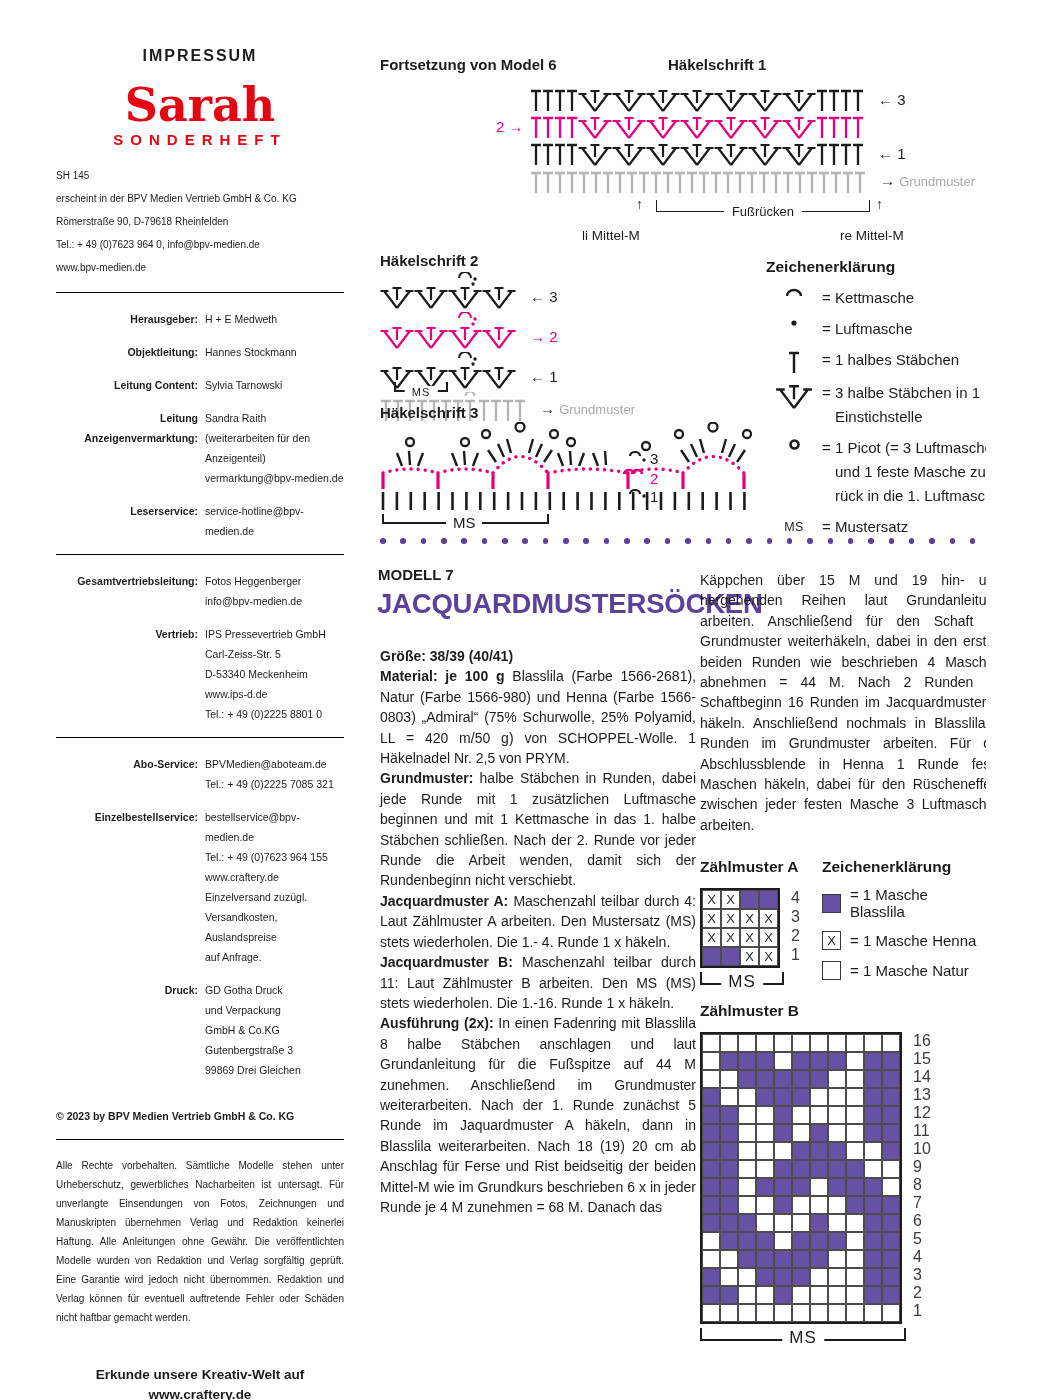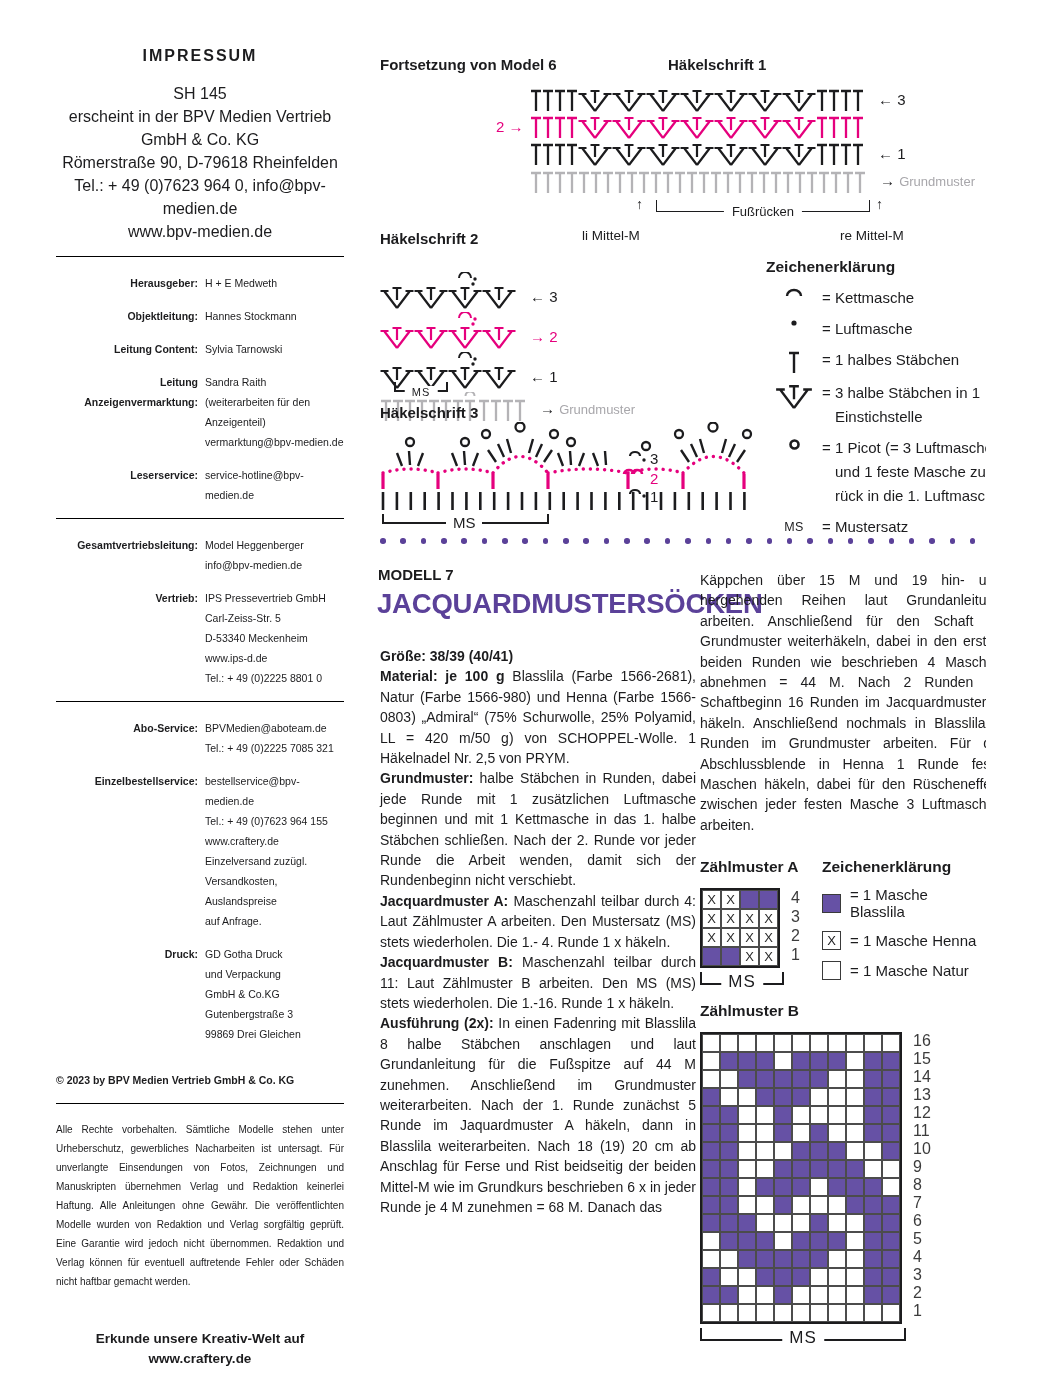--- a/index.html
+++ b/index.html
@@ -4,21 +4,21 @@
 <style>
   html,body{margin:0;padding:0;background:#fff;}
   .page{position:relative;width:986px;height:1400px;background:#fff;overflow:hidden;
         font-family:"Liberation Sans",sans-serif;color:#1c1c1e;}
   
   .left-col{position:absolute;left:56px;top:46px;width:288px;font-size:10.5px;line-height:20px;}
   .imp-title{text-align:center;font-weight:bold;font-size:16px;letter-spacing:2px;margin-bottom:16px;}
   .logo{ text-align:center;margin-bottom:14px;}
   .logo-sarah{font-family:"DejaVu Serif",serif;font-weight:bold;font-size:46px;line-height:46px;color:#e30613;letter-spacing:0px;}
   .logo-sub{font-weight:bold;font-size:15px;letter-spacing:7px;color:#e30613;margin-top:2px;}
-  .imp-center{text-align:center;line-height:23px;font-size:16px;}
+  .imp-center{line-height:23px;font-size:10px;}
   .left-col hr{border:0;border-top:1.5px solid #000;margin:13px 0 16px 0;}
   .imp-row{display:flex;margin-bottom:13px;}
   .imp-label{width:142px;min-width:142px;text-align:right;font-weight:bold;padding-right:7px;}
   .imp-vals{flex:1;}
   .imp-vals div{margin-bottom:0px;}
   .imp-copy{font-weight:bold;margin-top:26px;font-size:10.5px;}
   .imp-legal{text-align:justify;font-size:10px;line-height:19px;margin-top:2px;}
   .imp-footer{text-align:center;font-weight:bold;font-size:13.5px;margin-top:38px;}
   
   .sec-title{position:absolute;font-weight:bold;font-size:15px;}
@@ -77,20 +77,24 @@
   .lg2-box.purple{background:#6651a5;}
   .lg2-text{font-size:15px;}
 </style>
 </head>
 <body>
 
 <div class="page">
 
   <div class="left-col">
     <div class="imp-title">IMPRESSUM</div>
+    <div class="logo">
+      <div class="logo-sarah">Sarah</div>
+      <div class="logo-sub">SONDERHEFT</div>
+    </div>
     <div class="imp-center">SH 145</div>
     <div class="imp-center" id="pub-lines">
         <div>erscheint in der BPV Medien Vertrieb GmbH &amp; Co. KG</div>
         <div>Römerstraße 90, D-79618 Rheinfelden</div>
         <div>Tel.: + 49 (0)7623 964 0, info@bpv-medien.de</div>
         <div>www.bpv-medien.de</div>
       </div>
     <hr>
     <div id="imp-blocks">
         <div>
@@ -126,21 +130,21 @@
             <div class="imp-vals">
               <div>service-hotline@bpv-medien.de</div>
             </div>
           </div>
         </div>
         <hr>
         <div>
           <div class="imp-row">
             <div class="imp-label">Gesamtvertriebsleitung:</div>
             <div class="imp-vals">
-              <div>Model Heggenberger</div>
+              <div>Fotos Heggenberger</div>
               <div>info@bpv-medien.de</div>
             </div>
           </div>
           <div class="imp-row">
             <div class="imp-label">Vertrieb:</div>
             <div class="imp-vals">
               <div>IPS Pressevertrieb GmbH</div>
               <div>Carl-Zeiss-Str. 5</div>
               <div>D-53340 Meckenheim</div>
               <div>www.ips-d.de</div>
@@ -436,21 +440,21 @@
   <div class="hs1-anno" style="position:absolute;left:530px;top:198px;width:400px;">
     <span class="up-arrow" style="left:72px;">↑</span>
     <span class="up-arrow" style="left:312px;">↑</span>
     <div class="fuss-bracket">
       <span class="fuss-label">Fußrücken</span>
     </div>
     <span class="anno-label" style="left:18px;">li Mittel-M</span>
     <span class="anno-label" style="left:276px;">re Mittel-M</span>
   </div>
 
-  <div class="sec-title" style="left:380px;top:230px;">Häkelschrift 2</div>
+  <div class="sec-title" style="left:380px;top:252px;">Häkelschrift 2</div>
   <div class="sym-block" style="left:380px;top:272px;width:330px;" id="hs2">
       <div class="sym-row">
         <div class="sym-run">
           <svg width="34" height="24" viewBox="0 0 34 24">
             <path d="M0.5 6 H8.5 M4.5 6.5 L17 23 M25.5 6 H33.5 M29.5 6.5 L17 23 M12.5 3 H21.5 M17 3.5 V15" stroke="#1c1c1e" stroke-width="2.2" fill="none"></path>
           </svg>
           <svg width="34" height="24" viewBox="0 0 34 24">
             <path d="M0.5 6 H8.5 M4.5 6.5 L17 23 M25.5 6 H33.5 M29.5 6.5 L17 23 M12.5 3 H21.5 M17 3.5 V15" stroke="#1c1c1e" stroke-width="2.2" fill="none"></path>
           </svg>
           <svg width="34" height="37" viewBox="0 0 34 37">

